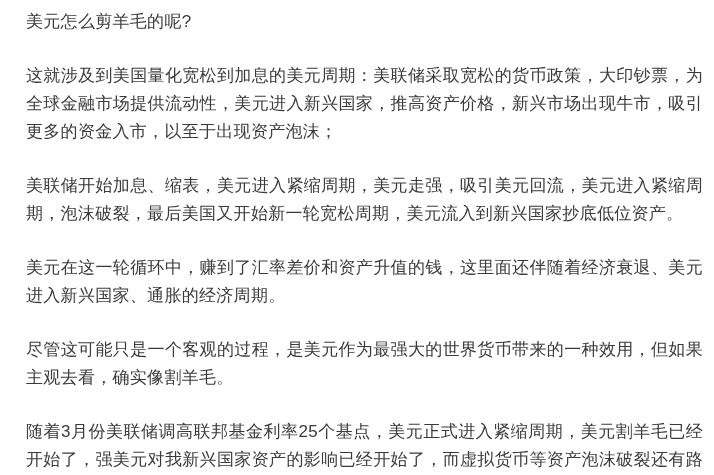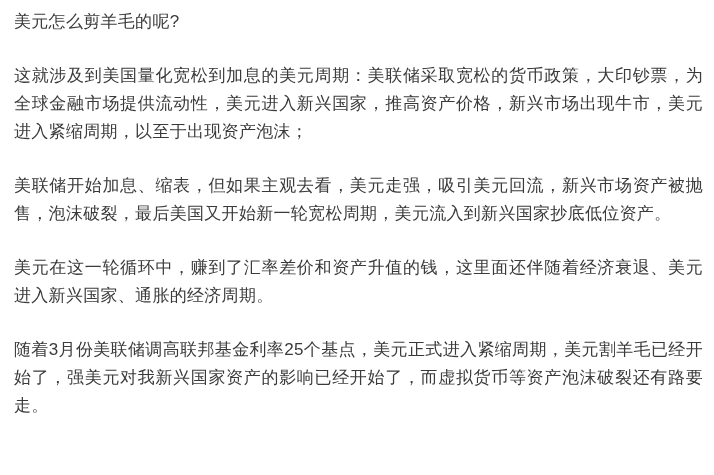--- a/index.html
+++ b/index.html
@@ -15,26 +15,27 @@
   }
   .article {
     padding: 8px 11px 0 10px;
     color: #3a3a3a;
     font-size: 17px;
     line-height: 28px;
     text-align: justify;
     letter-spacing: 0.3px;
   }
   .article p {
-    margin: 0 0 26px 4px;
+    margin: 0 0 26px 16px;
     word-break: break-all;
   }
 </style>
 </head>
 <body>
 
 <div class="article">
   <p>美元怎么剪羊毛的呢?</p>
-  <p>这就涉及到美国量化宽松到加息的美元周期：美联储采取宽松的货币政策，大印钞票，为全球金融市场提供流动性，美元进入新兴国家，推高资产价格，新兴市场出现牛市，美元进入紧缩周期，以至于出现资产泡沫；</p>
-  <p>美联储开始加息、缩表，但如果主观去看，美元走强，吸引美元回流，新兴市场资产被抛售，泡沫破裂，最后美国又开始新一轮宽松周期，美元流入到新兴国家抄底低位资产。</p>
+  <p>这就涉及到美国量化宽松到加息的美元周期：美联储采取宽松的货币政策，大印钞票，为全球金融市场提供流动性，美元进入新兴国家，推高资产价格，新兴市场出现牛市，吸引更多的资金入市，以至于出现资产泡沫；</p>
+  <p>美联储开始加息、缩表，美元进入紧缩周期，美元走强，吸引美元回流，美元进入紧缩周期，泡沫破裂，最后美国又开始新一轮宽松周期，美元流入到新兴国家抄底低位资产。</p>
   <p>美元在这一轮循环中，赚到了汇率差价和资产升值的钱，这里面还伴随着经济衰退、美元进入新兴国家、通胀的经济周期。</p>
+  <p>尽管这可能只是一个客观的过程，是美元作为最强大的世界货币带来的一种效用，但如果主观去看，确实像割羊毛。</p>
   <p>随着3月份美联储调高联邦基金利率25个基点，美元正式进入紧缩周期，美元割羊毛已经开始了，强美元对我新兴国家资产的影响已经开始了，而虚拟货币等资产泡沫破裂还有路要走。</p>
 </div>
 
 </body></html>

